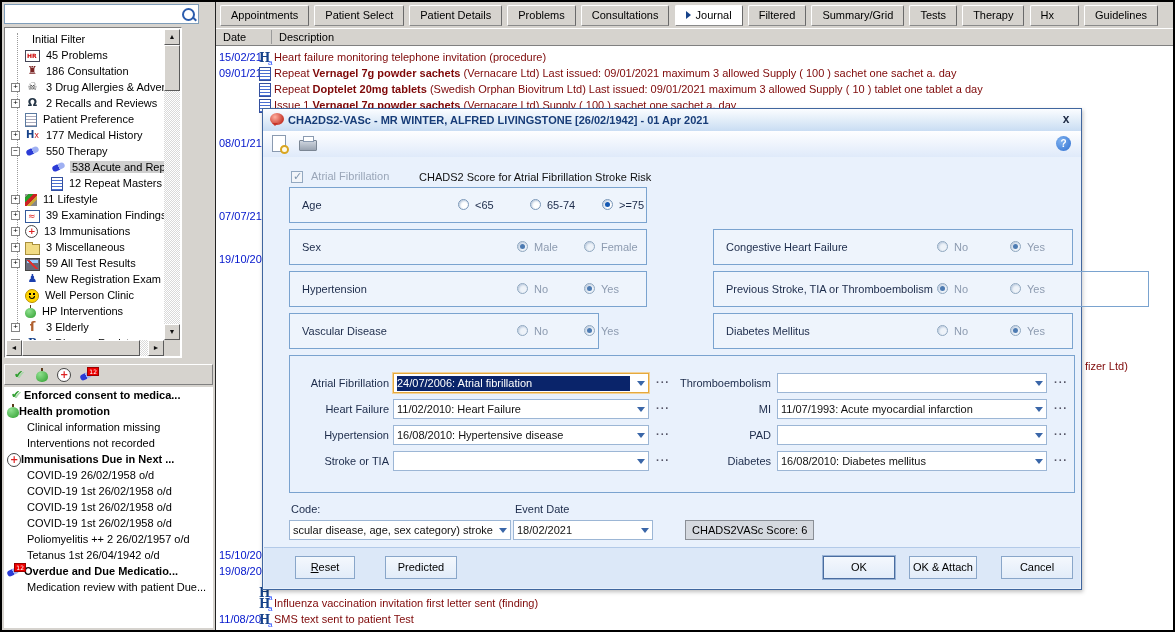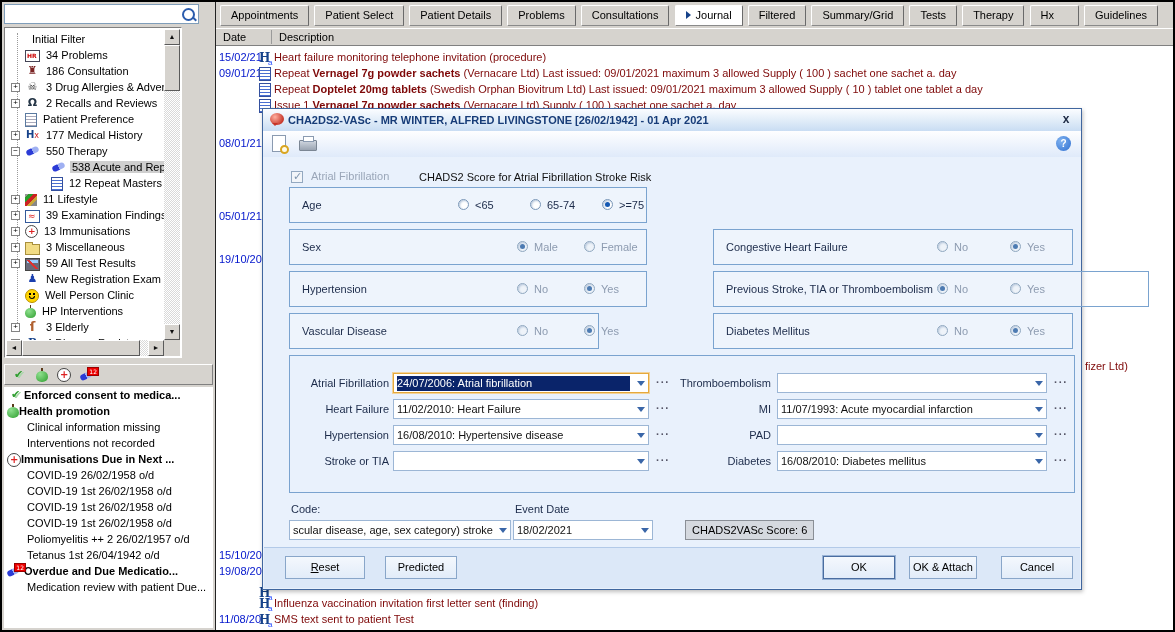--- a/index.html
+++ b/index.html
@@ -172,21 +172,21 @@
 
           <div class="trow">
             <span class="texp none"></span>
             <span class="ticon ic-blank"></span>
             <span class="tlab">Initial Filter</span>
           </div>
 
           <div class="trow">
             <span class="texp none"></span>
             <span class="ticon ic-problems"></span>
-            <span class="tlab">34 Problems</span>
+            <span class="tlab">45 Problems</span>
           </div>
 
           <div class="trow">
             <span class="texp none"></span>
             <span class="ticon ic-consult"></span>
             <span class="tlab">186 Consultation</span>
           </div>
 
           <div class="trow">
             <span class="texp plus"></span>
@@ -432,21 +432,21 @@
         <span class="jtext"><span>Repeat </span><b>Doptelet 20mg tablets</b><span> (Swedish Orphan Biovitrum Ltd)  Last issued: 09/01/2021  maximum  3  allowed  Supply ( 10 ) tablet   one tablet a day</span></span>
       </div>
       <div class="jrow" style="top:53px;">
         <span class="jic jic-issue"></span>
         <span class="jtext"><span>Issue 1 </span><b>Vernagel 7g powder sachets</b><span> (Vernacare Ltd)  Supply ( 100 ) sachet   one sachet a. day</span></span>
       </div>
       <div class="jrow" style="top:91px;">
         <span class="jdate">08/01/21</span>
       </div>
       <div class="jrow" style="top:164px;">
-        <span class="jdate">05/01/21</span>
+        <span class="jdate">07/07/21</span>
       </div>
       <div class="jrow" style="top:207px;">
         <span class="jdate">19/10/20</span>
       </div>
       <span class="jfrag" style="left:869px;top:314px;">fizer Ltd)</span>
       <div class="jrow" style="top:503px;">
         <span class="jdate">15/10/20</span>
       </div>
       <div class="jrow" style="top:519px;">
         <span class="jdate">19/08/20</span>
@@ -605,21 +605,21 @@
         <span class="fdrop"></span>
       </div>
       <span class="slab" style="left:252px;top:346px;">Event Date</span>
       <div class="combo" style="left:250px;top:363px;width:140px;">
         <span class="fval">18/02/2021</span>
         <span class="fdrop"></span>
       </div>
       <span class="scorebox">CHADS2VASc Score: 6</span>
 
       <div class="btnstrip">
-        <span class="dbtn dbtn-reset" style="left:21px;width:80px;">Reset</span>
+        <span class="dbtn dbtn-reset" style="left:31px;width:60px;">Reset</span>
         <span class="dbtn" style="left:121px;width:72px;">Predicted</span>
         <span class="dbtn default" style="left:559px;width:72px;">OK</span>
         <span class="dbtn" style="left:645px;width:68px;">OK &amp; Attach</span>
         <span class="dbtn" style="left:737px;width:72px;">Cancel</span>
       </div>
     </div>
   </div>
 
 </div>
 

